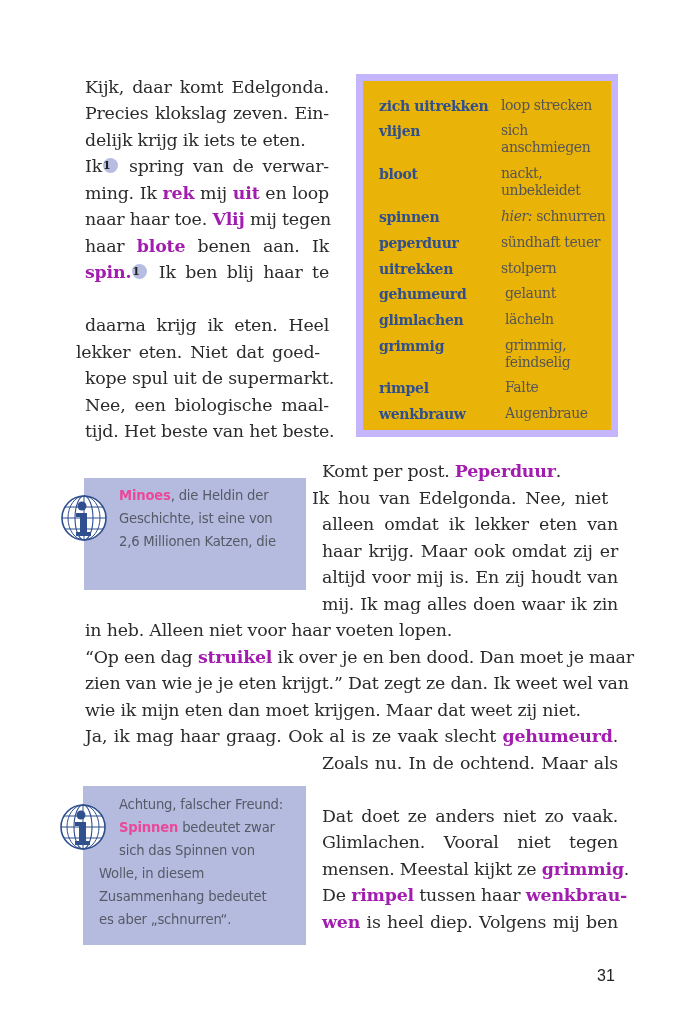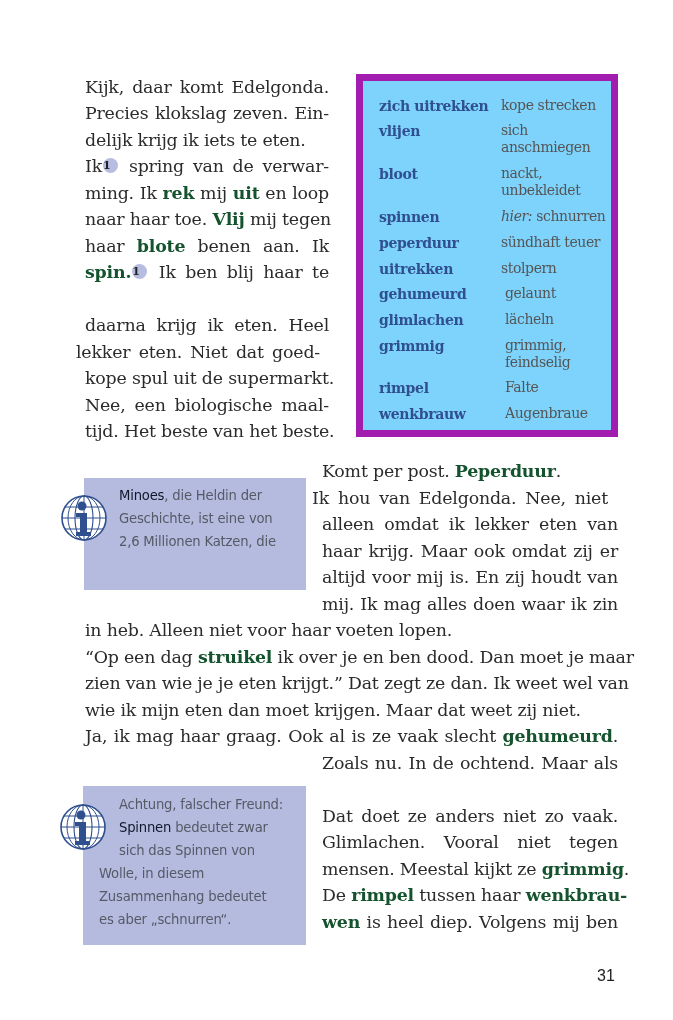--- a/index.html
+++ b/index.html
@@ -10,21 +10,21 @@
     font-family: "DejaVu Serif", "Liberation Serif", serif;
     font-size: 17.4px;
     color: #2b2b2b;
     white-space: nowrap;
     line-height: 26px;
     height: 26px;
     letter-spacing: -0.2px;
   }
   .just { text-align: justify; text-align-last: justify; }
   .kw {
-    color: #14532d;
+    color: #a21caf;
     font-weight: bold;
     font-family: "DejaVu Serif", serif;
   }
   .fn {
     display: inline-block;
     width: 15px; height: 15px;
     border-radius: 50%;
     background: #b7bde0;
     color: #222;
     font-family: "DejaVu Serif", serif;
@@ -33,22 +33,22 @@
     line-height: 15px;
     text-align: center;
     vertical-align: 3px;
     margin: 0 2px 0 1px;
   }
   
   .vocab {
     position: absolute;
     left: 345px; top: 74px;
     width: 248px; height: 349px;
-    border: 7px solid #a21caf;
-    background: #7dd3fc;
+    border: 7px solid #c4b5fd;
+    background: #eab308;
   }
   .vrow { position: absolute; left: 16px; width: 232px; }
   .vnl {
     position: absolute; left: 0; top: 0;
     font-family: "DejaVu Serif", serif; font-weight: bold;
     font-size: 14px; color: #2f4f8f; line-height: 18px; letter-spacing: -0.3px;
     white-space: nowrap;
   }
   .vde {
     position: absolute; left: 122px; top: 0; width: 120px;
@@ -63,21 +63,21 @@
   }
   .info-text {
     position: absolute;
     font-family: "DejaVu Sans", "Liberation Sans", sans-serif;
     font-size: 13.2px;
     color: #555a66;
     line-height: 22.6px;
     letter-spacing: -0.2px;
     white-space: nowrap;
   }
-  .info-text b { color: #0f172a; font-weight: normal; }
+  .info-text b { color: #ec4899; font-weight: bold; }
   .globe { position: absolute; width: 50px; height: 50px; }
   .page-num {
     position: absolute; left: 586px; top: 967px;
     font-family: "Liberation Sans", sans-serif;
     font-size: 16px; color: #222;
   }
 </style>
 </head>
 <body>
 
@@ -93,21 +93,21 @@
   <div class="line just" style="left:74px; top:259px; width:244px;"><span class="kw">spin.</span><span class="fn">1</span> <span>Ik ben blij haar te</span></div>
   <div class="line just" style="left:74px; top:312px; width:244px;"><span>daarna krijg ik eten. Heel</span></div>
   <div class="line just" style="left:65px; top:339px; width:244px;"><span>lekker eten. Niet dat goed-</span></div>
   <div class="line just" style="left:74px; top:365px; width:244px;"><span>kope spul uit de supermarkt.</span></div>
   <div class="line just" style="left:74px; top:392px; width:244px;"><span>Nee, een biologische maal-</span></div>
   <div class="line just" style="left:74px; top:418px; width:244px;"><span>tijd. Het beste van het beste.</span></div>
 
   <div class="vocab">
     <div class="vrow" style="top:16px;">
       <span class="vnl">zich uitrekken</span>
-      <span class="vde">kope strecken</span>
+      <span class="vde">loop strecken</span>
     </div>
     <div class="vrow" style="top:41px;">
       <span class="vnl">vlijen</span>
       <span class="vde">sich anschmiegen</span>
     </div>
     <div class="vrow" style="top:84px;">
       <span class="vnl">bloot</span>
       <span class="vde">nackt, unbekleidet</span>
     </div>
     <div class="vrow" style="top:127px;">

